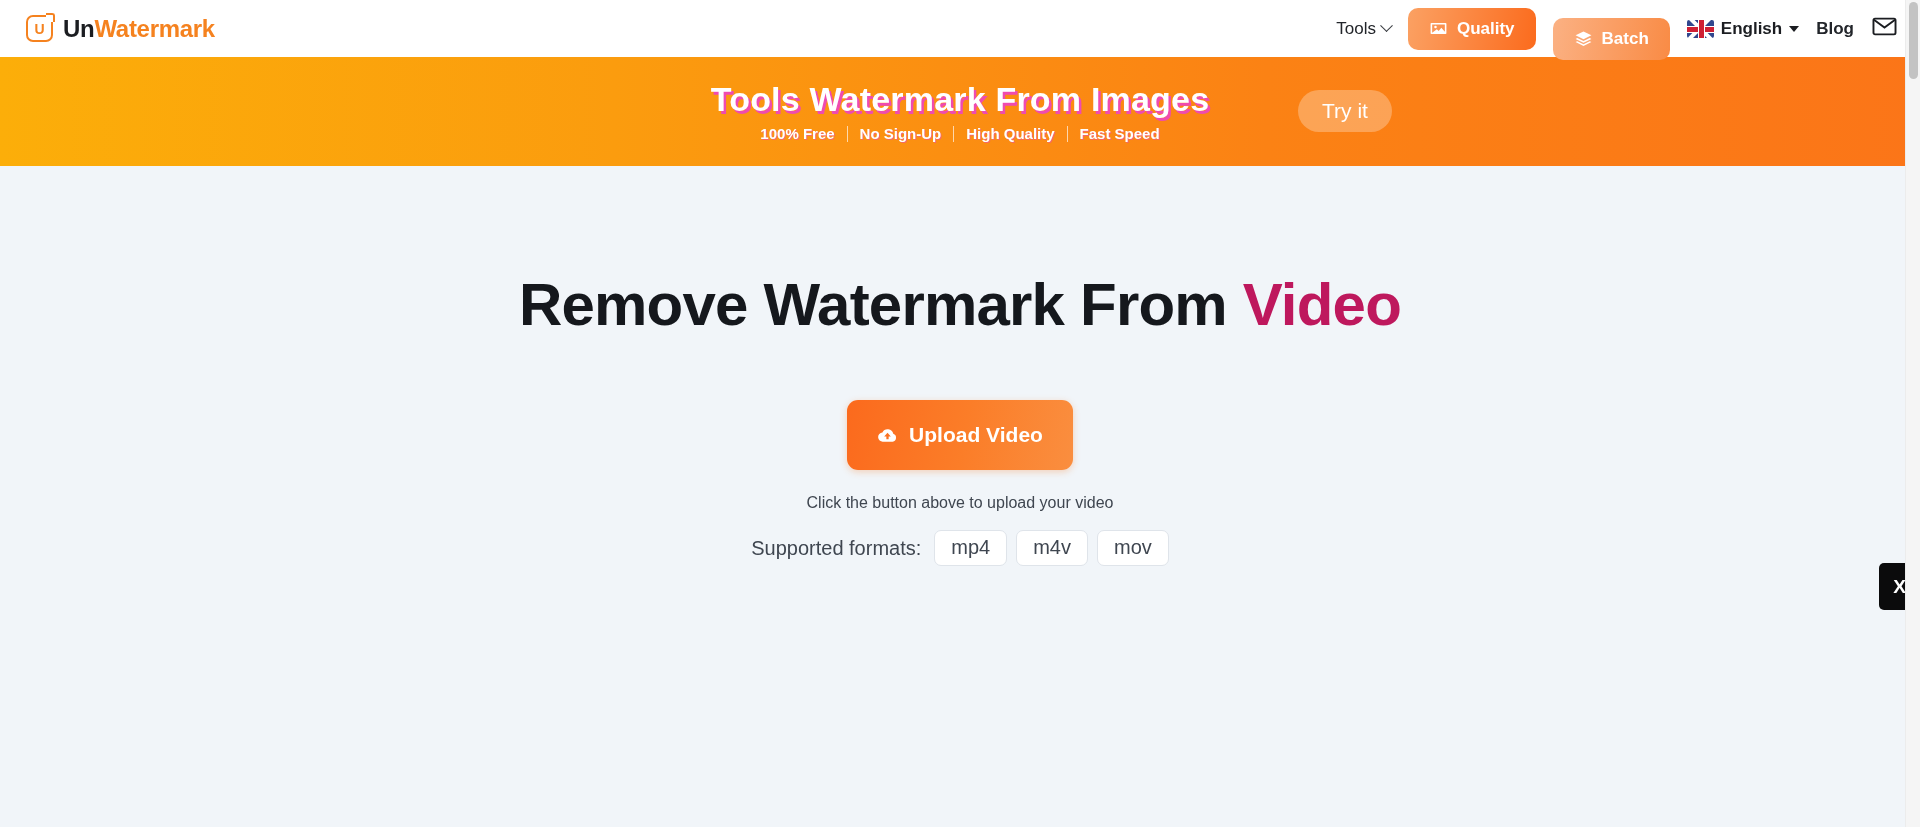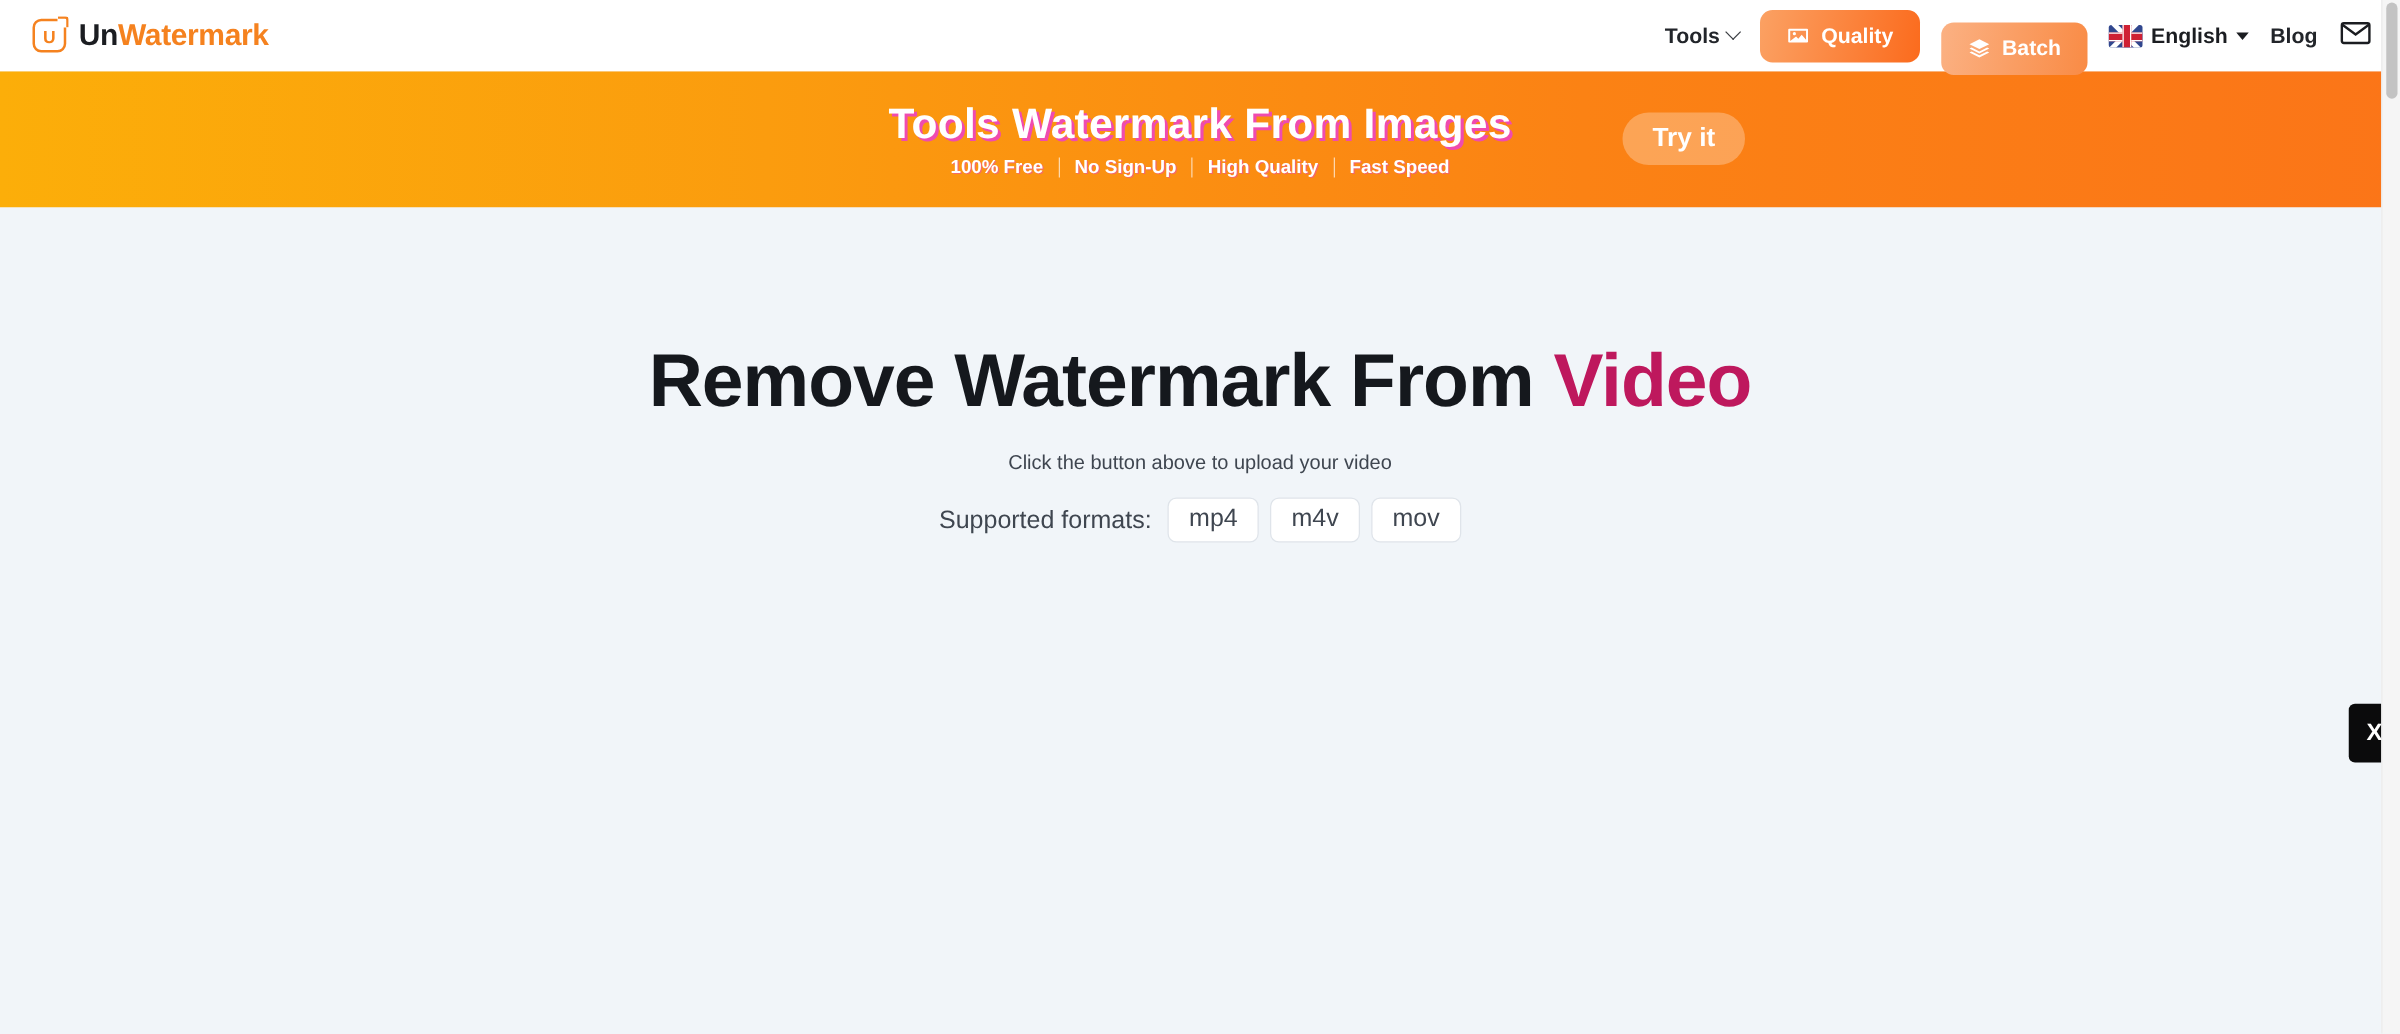--- a/index.html
+++ b/index.html
@@ -63,21 +63,21 @@
 
   .nav-right {
     margin-left: auto;
     display: flex;
     align-items: center;
     gap: 17px;
   }
   .nav-link {
     font-size: 17px;
     color: #22252a;
-    font-weight: 700;
+    font-weight: 400;
     display: flex;
     align-items: center;
     gap: 6px;
     cursor: pointer;
     white-space: nowrap;
   }
   .chevron {
     display: inline-block;
     width: 9px; height: 9px;
     border-right: 1.8px solid #3a3d42;
@@ -191,21 +191,21 @@
   .try-it {
     position: absolute;
     left: 1298px;
     top: 50%;
     transform: translateY(-50%);
     background: rgba(255,255,255,0.28);
     border-radius: 22px;
     padding: 9px 24px;
     color: #ffffff;
     font-size: 21px;
-    font-weight: 700;
+    font-weight: 400;
     cursor: pointer;
     border: none;
     white-space: nowrap;
   }
 
   
   .main {
     background: #f1f5f9;
     height: 661px;
     padding-top: 106px;
@@ -392,20 +392,28 @@
   </div>
 </div>
 
 <div class="main">
 
   <h1 class="page-title">
     <span>Remove Watermark From</span>
     <span class="accent">Video</span>
   </h1>
 
+  <button class="upload-btn">
+    <span class="ic">
+      <svg width="21" height="21" viewBox="0 0 24 24" fill="#fff">
+        <path d="M18.6 10.1A6.6 6.6 0 0 0 6.2 8.6 5.2 5.2 0 0 0 6.8 19h11.1a4.6 4.6 0 0 0 .7-8.9zM13.3 13v3.4h-2.6V13H8.2L12 8.9l3.8 4.1h-2.5z"></path>
+      </svg>
+    </span>
+    <span>Upload Video</span>
+  </button>
 
   <div class="hint">Click the button above to upload your video</div>
 
   <div class="formats">
     <span class="formats-label">Supported formats:</span>
     <span class="chip">mp4</span>
     <span class="chip">m4v</span>
     <span class="chip">mov</span>
   </div>
 

